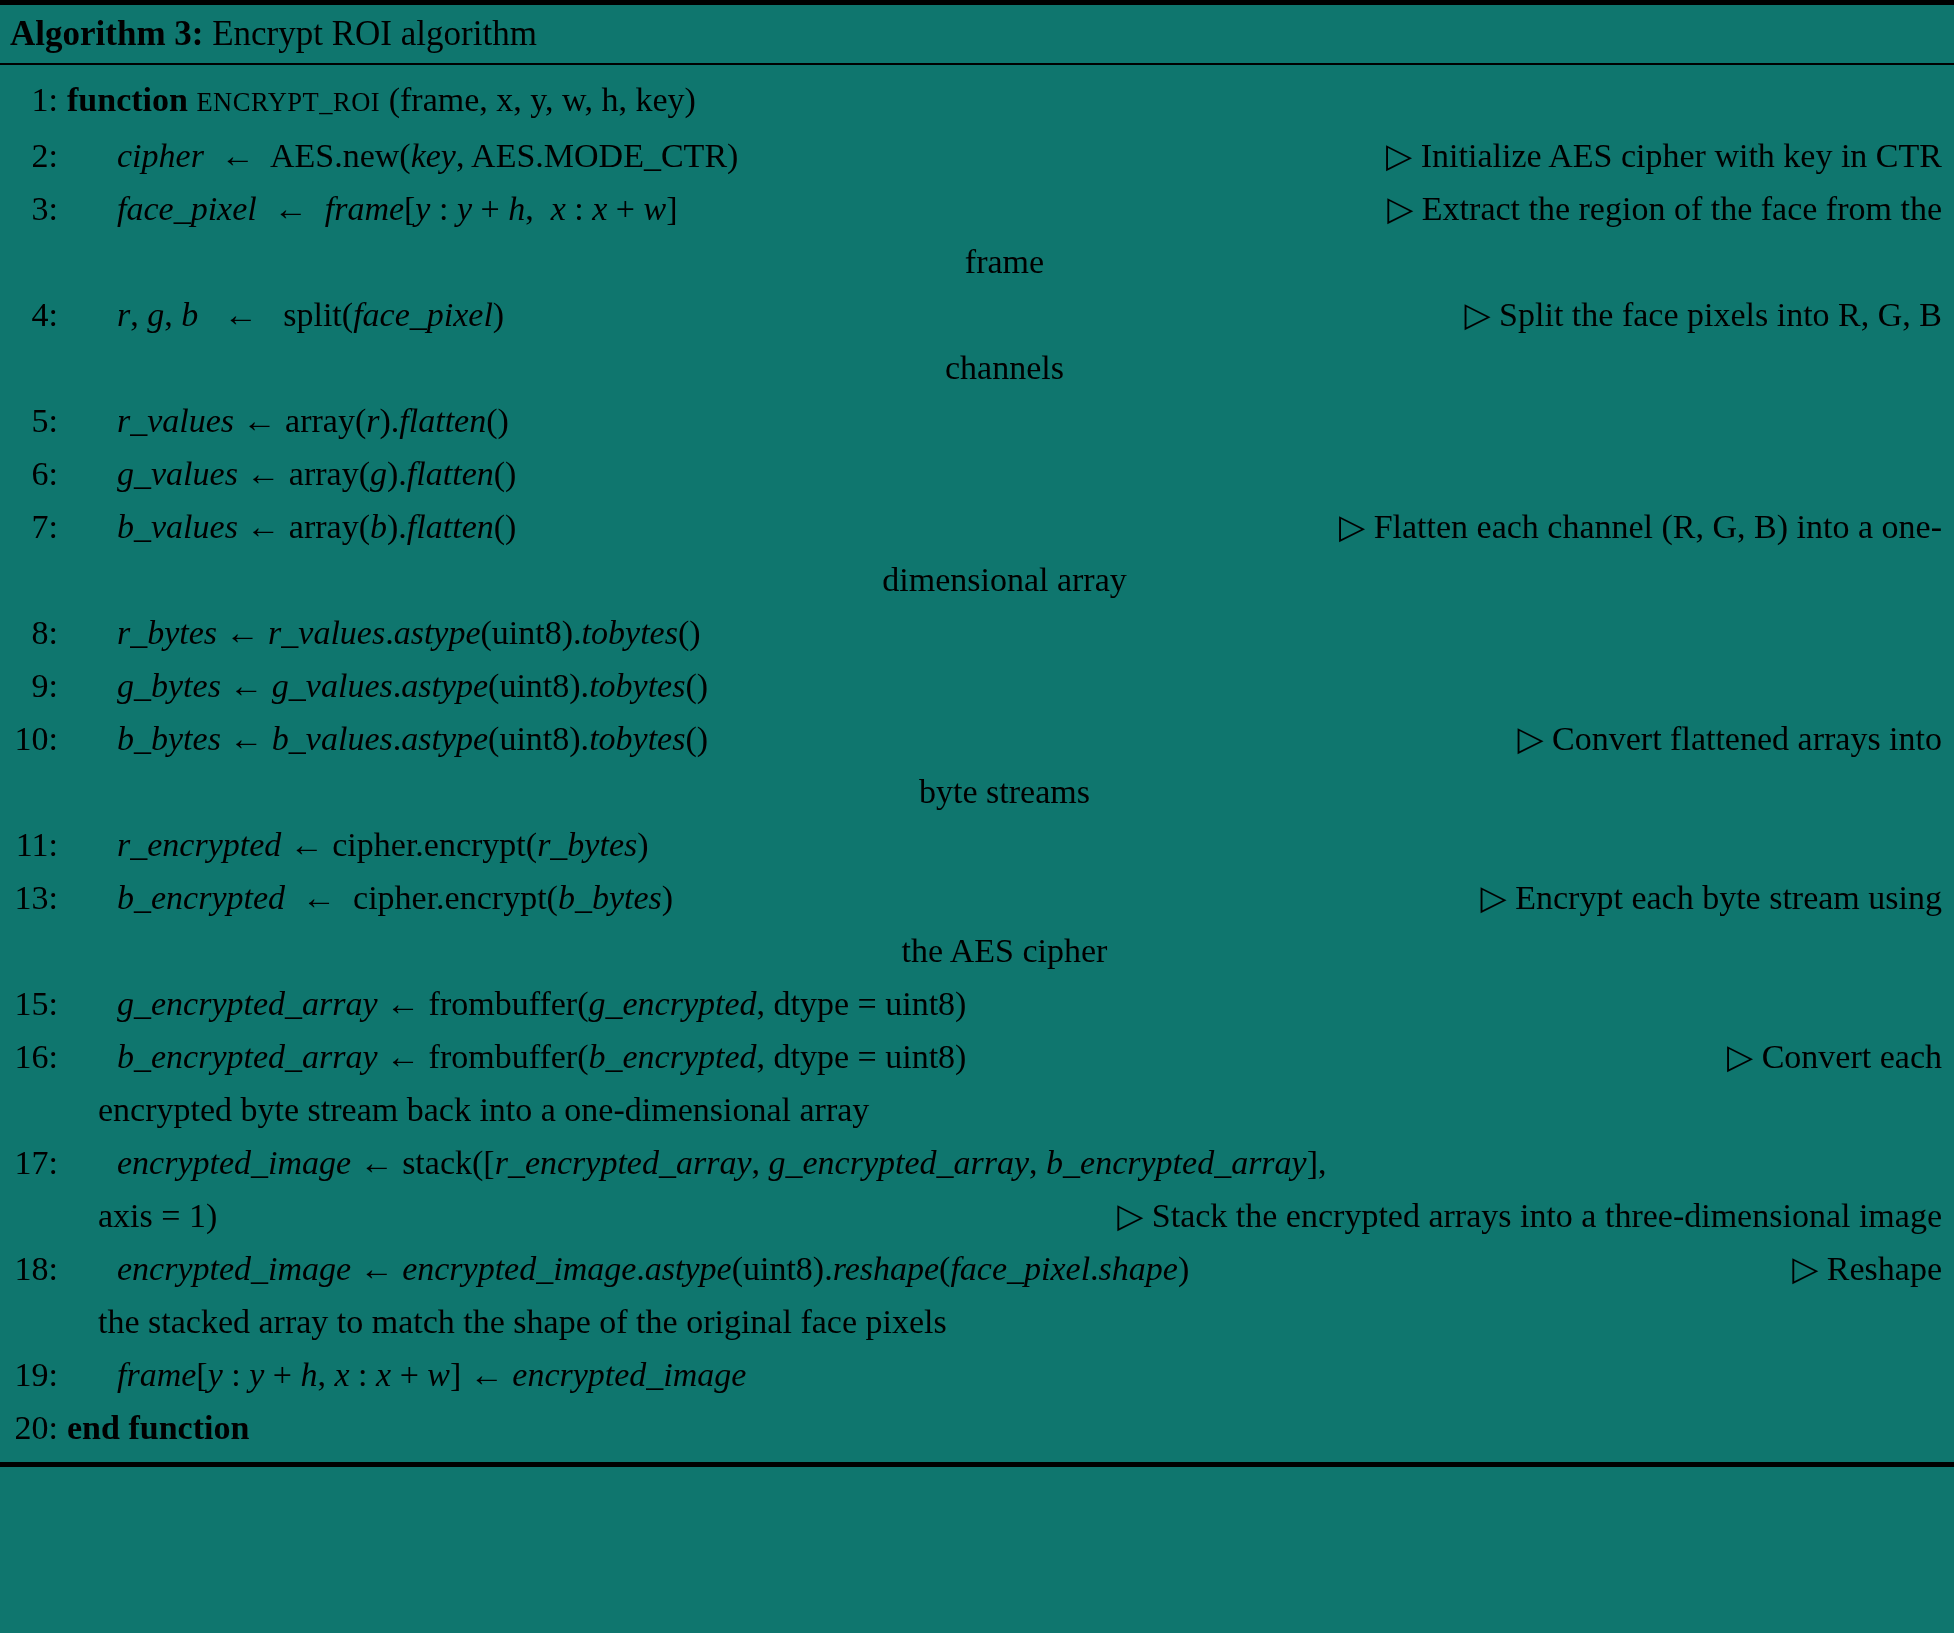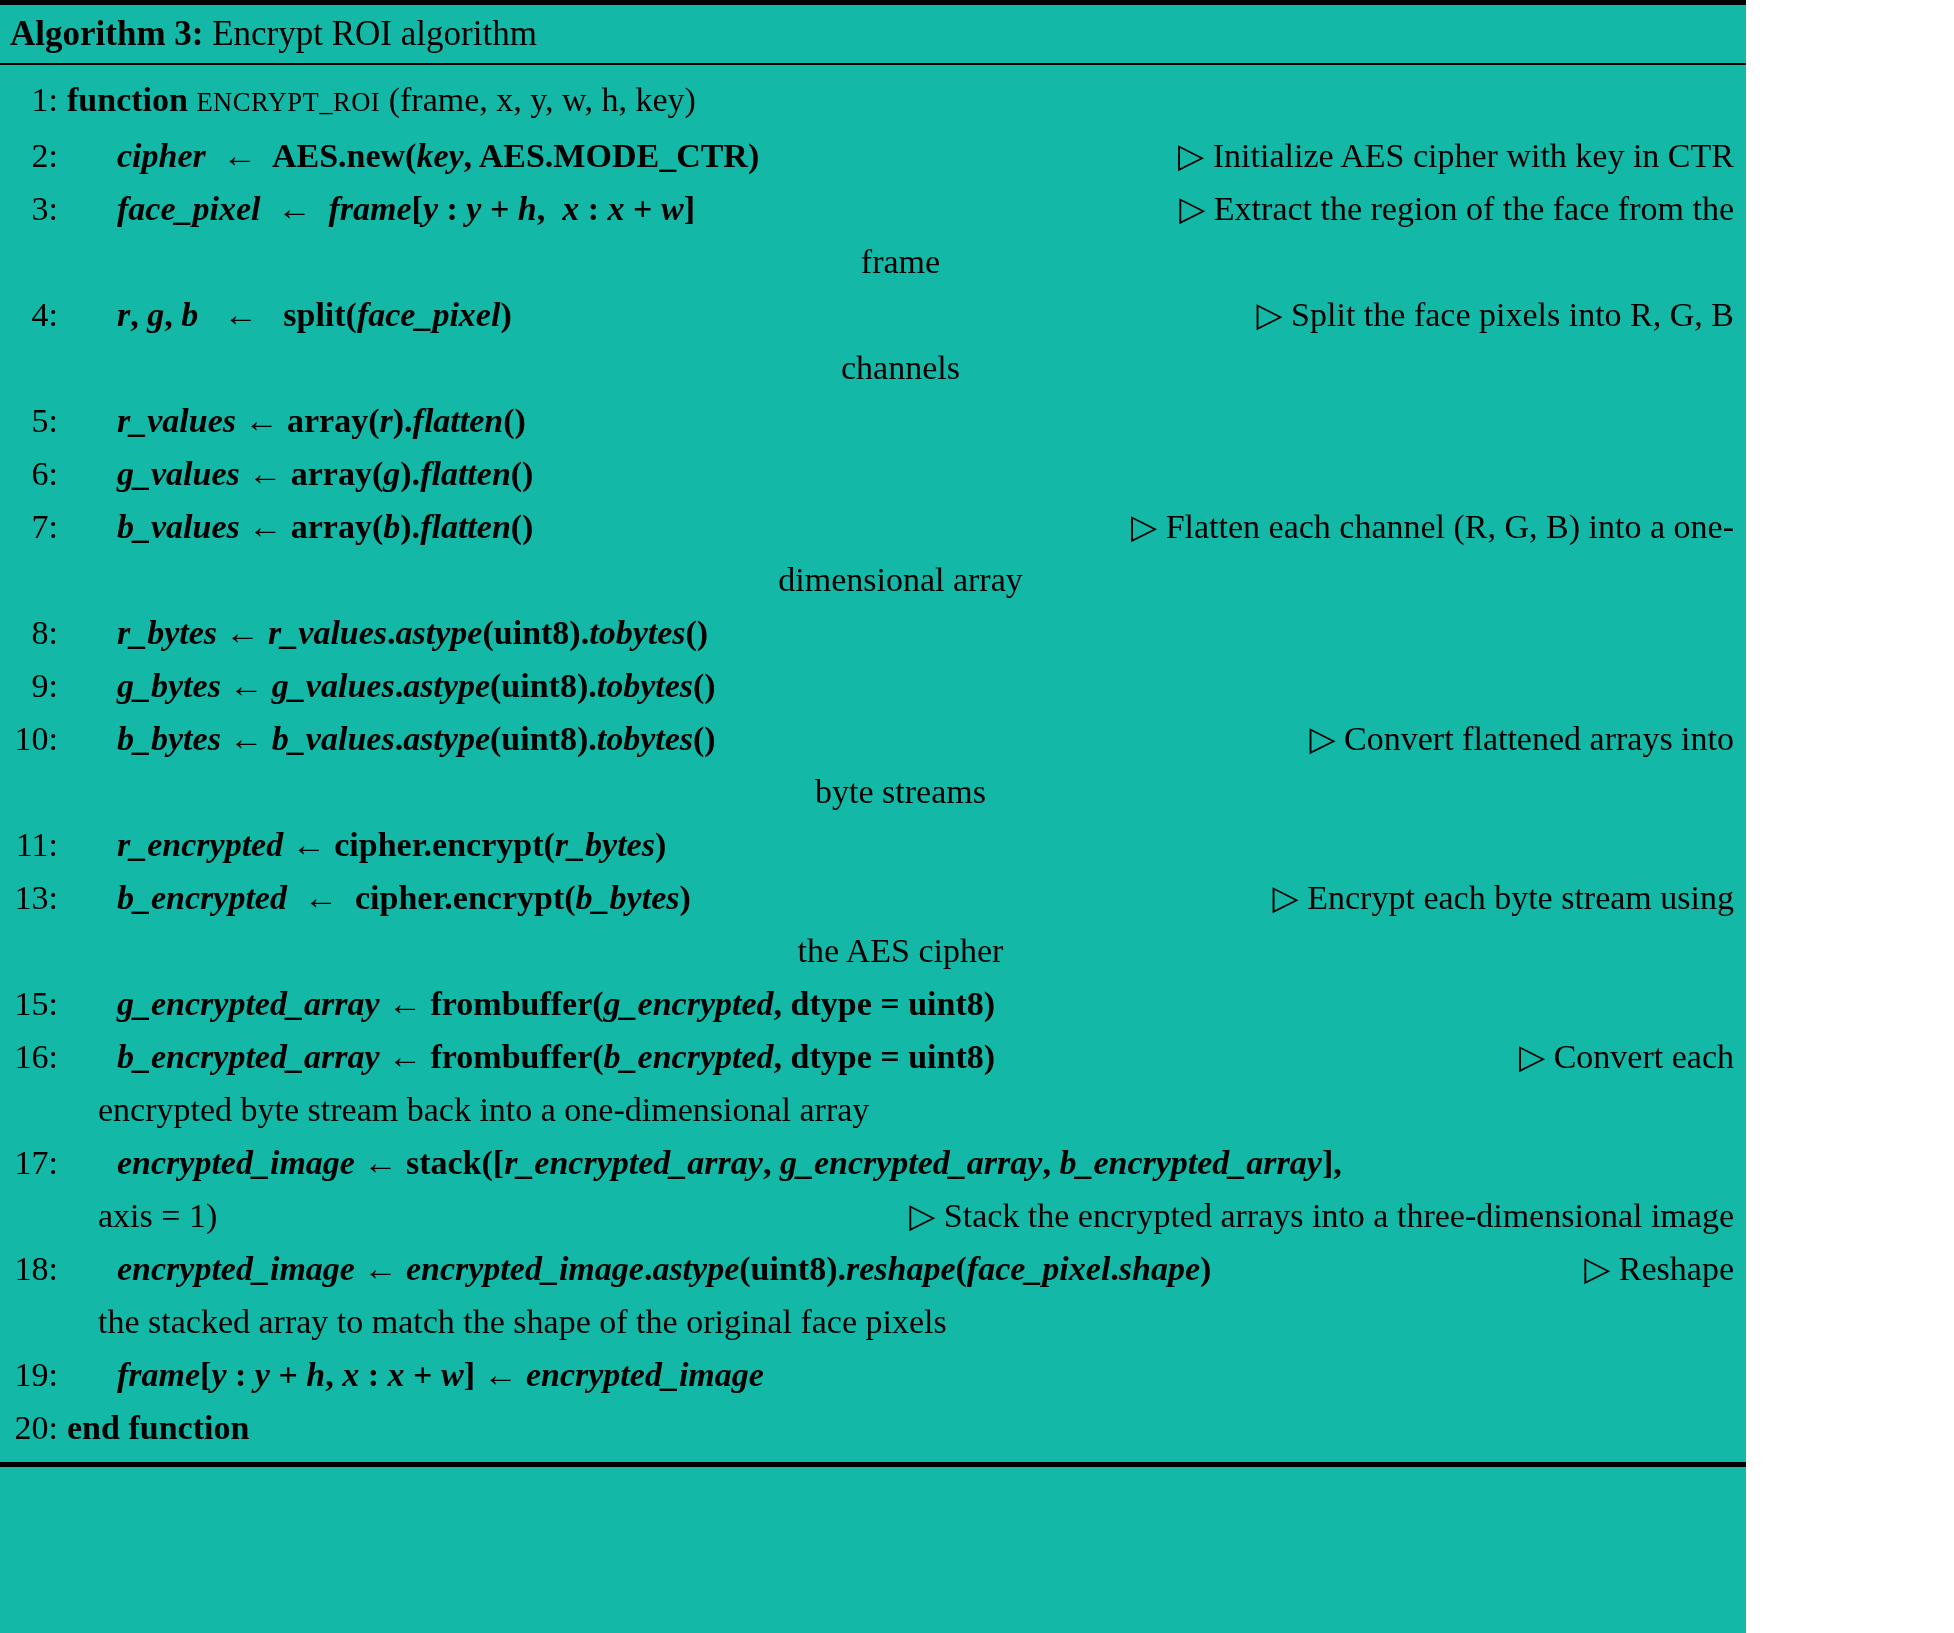--- a/index.html
+++ b/index.html
@@ -1,21 +1,21 @@
 <!DOCTYPE html>
 <html><head>
 <meta charset="utf-8">
 <style>
   * { margin: 0; padding: 0; box-sizing: border-box; }
   html, body { background: #ffffff; }
   .page {
     position: relative;
-    width: 1746px;
+    width: 1954px;
     height: 1633px;
-    background: #14b8a6;
+    background: #0f766e;
     color: #000000;
     font-family: "Liberation Serif", serif;
     font-size: 34px;
     overflow: hidden;
   }
   .rule { width: 100%; background: #000000; }
   .rule.thick { height: 5px; }
   .rule.thin  { height: 2px; }
   .header {
     font-size: 35px;
@@ -32,21 +32,21 @@
     line-height: 53px;
     white-space: pre;
   }
   .num {
     flex: none;
     width: 48px;
     text-align: right;
     margin-right: 9px;
   }
   .code { flex: none; }
-  .code.ind1 { padding-left: 50px; font-weight: bold; }
+  .code.ind1 { padding-left: 50px; }
   .code.cont { padding-left: 31px; }
   .comment {
     margin-left: auto;
     padding-left: 40px;
     text-align: right;
     flex: none;
   }
   .tri { display: inline; }
   .center-text { margin: 0 auto; }
 </style>

